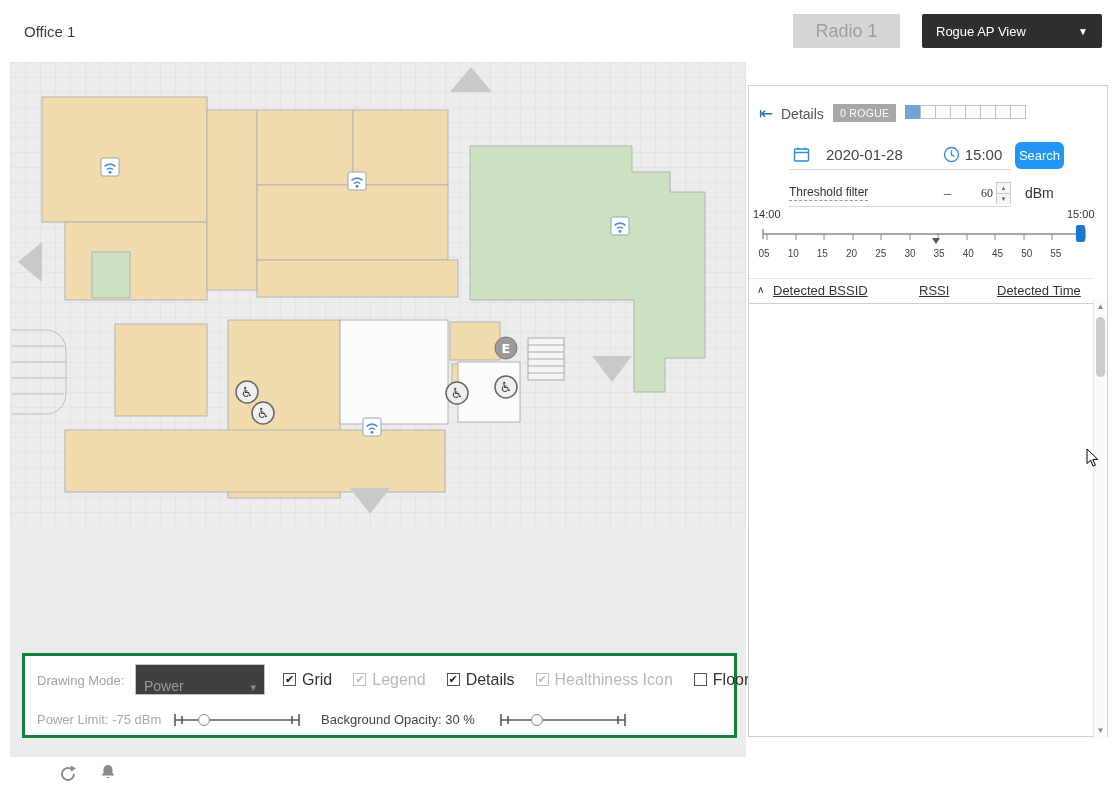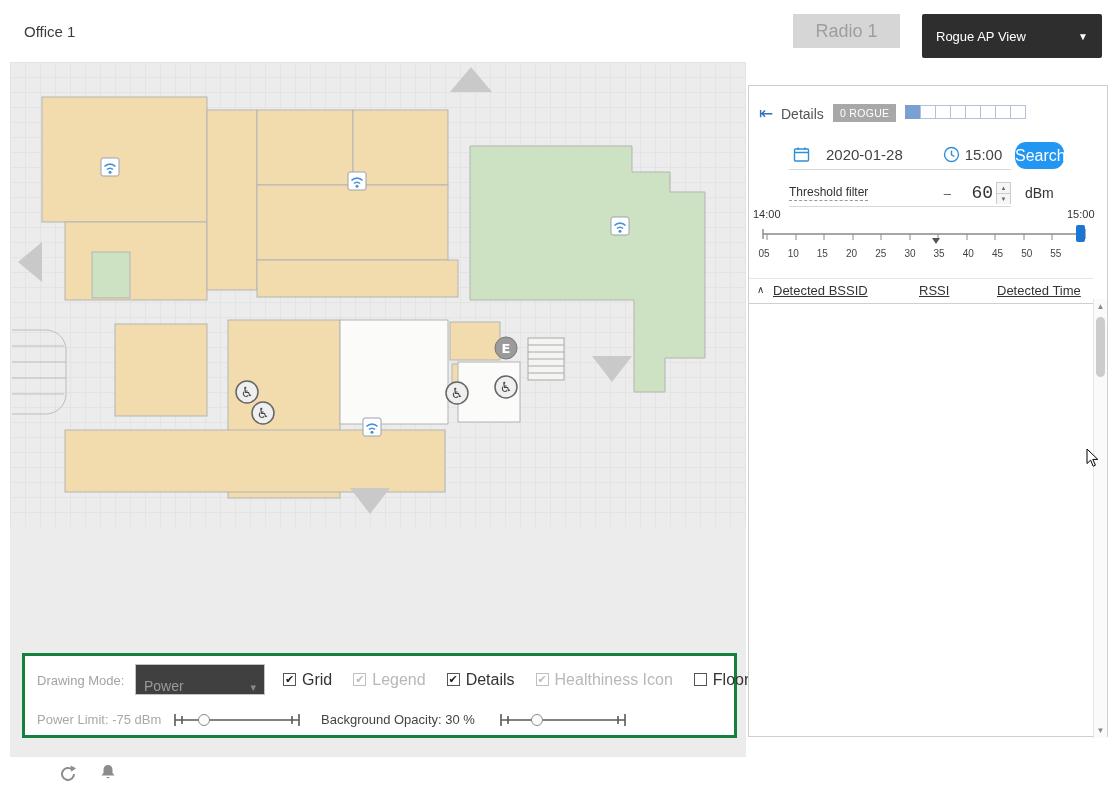--- a/index.html
+++ b/index.html
@@ -4,21 +4,21 @@
 <style>
   *{margin:0;padding:0;box-sizing:border-box}
   html,body{width:1118px;height:793px;background:#fff;font-family:"Liberation Sans",sans-serif;overflow:hidden}
   body{position:relative;color:#333}
   .abs{position:absolute}
 
   
   .floor-label{left:24px;top:23px;font-size:15px;color:#3c3c3c}
   .radio-btn{left:793px;top:14px;width:107px;height:34px;background:#d6d6d6;color:#9e9e9e;
     font-size:18px;display:flex;align-items:center;justify-content:center;border:none;cursor:default}
-  .view-btn{left:922px;top:14px;width:180px;height:44px;background:#2e2e2e;color:#fff;font-size:13px;
+  .view-btn{left:922px;top:14px;width:180px;height:34px;background:#2e2e2e;color:#fff;font-size:13px;
     display:flex;align-items:center;justify-content:space-between;padding:0 14px;border-radius:2px;cursor:pointer}
   .view-btn .caret{font-size:10px}
 
   
   .map-area{left:10px;top:62px;width:736px;height:695px;background:#ececec}
 
   
   .ctrl-panel{left:12px;top:591px;width:715px;height:85px;background:#fff;border:3px solid #15803d;position:absolute}
   .dm-label{left:12px;top:17px;font-size:13px;color:#a3a3a3}
   .dm-select{left:110px;top:8px;width:130px;height:31px;border:1px solid #c3c3c3;background:#404040;
@@ -47,29 +47,29 @@
   .seg{width:16px;height:14px;border:1px solid #b3c3da;background:#fff;margin-left:-1px}
   .seg.filled{background:#78a1d3;border-color:#78a1d3}
 
   .dt-row{left:40px;top:54px;width:222px;height:30px;border-bottom:1px solid #d8d8d8;
     display:flex;align-items:center;position:absolute}
   .dt-row .ico{width:17px;height:17px;display:inline-block}
   .date-text{font-size:15px;color:#444;margin-left:16px;cursor:pointer}
   .clock-ico{margin-left:40px}
   .time-text{font-size:15px;color:#444;margin-left:5px;cursor:pointer}
   .search-btn{left:266px;top:56px;width:49px;height:27px;background:#2196f3;color:#fff;border:none;
-    border-radius:11px;font-size:16px;cursor:pointer}
+    border-radius:6px;font-size:13px;cursor:pointer}
 
   .th-row{left:40px;top:94px;width:222px;height:27px;border-bottom:1px solid #d8d8d8;
     display:flex;align-items:center;justify-content:space-between;position:absolute}
   .th-label{font-size:12px;color:#333;border-bottom:1px dashed #999;padding-bottom:1px;cursor:help}
   .th-right{display:flex;align-items:center}
   .th-dash{font-size:13px;color:#555;margin-right:8px}
-  .th-input{width:34px;border:none;outline:none;font-size:18px;color:#333;text-align:right;
-    font-family:Liberation Mono, monospace;background:transparent}
+  .th-input{width:34px;border:none;outline:none;font-size:12px;color:#333;text-align:right;
+    font-family:Liberation Serif, serif;background:transparent}
   .spinner{width:15px;height:22px;border:1px solid #ccc;margin-left:3px;display:flex;flex-direction:column}
   .spinner div{flex:1;font-size:6px;line-height:10px;text-align:center;color:#666;cursor:pointer;background:#f6f6f6}
   .spinner div:first-child{border-bottom:1px solid #ccc}
   .th-unit{left:276px;top:99px;font-size:14px;color:#333}
 
   .ts-start{left:4px;top:122px;font-size:11px;color:#333}
   .ts-end{left:318px;top:122px;font-size:11px;color:#333}
   .ts-svg{left:0;top:140px}
   .ts-handle{left:327px;top:139px;width:9px;height:17px;background:#1976d2;border-radius:2px;cursor:grab}
   .ts-marker{left:183px;top:152px;width:0;height:0;border-left:4px solid transparent;

